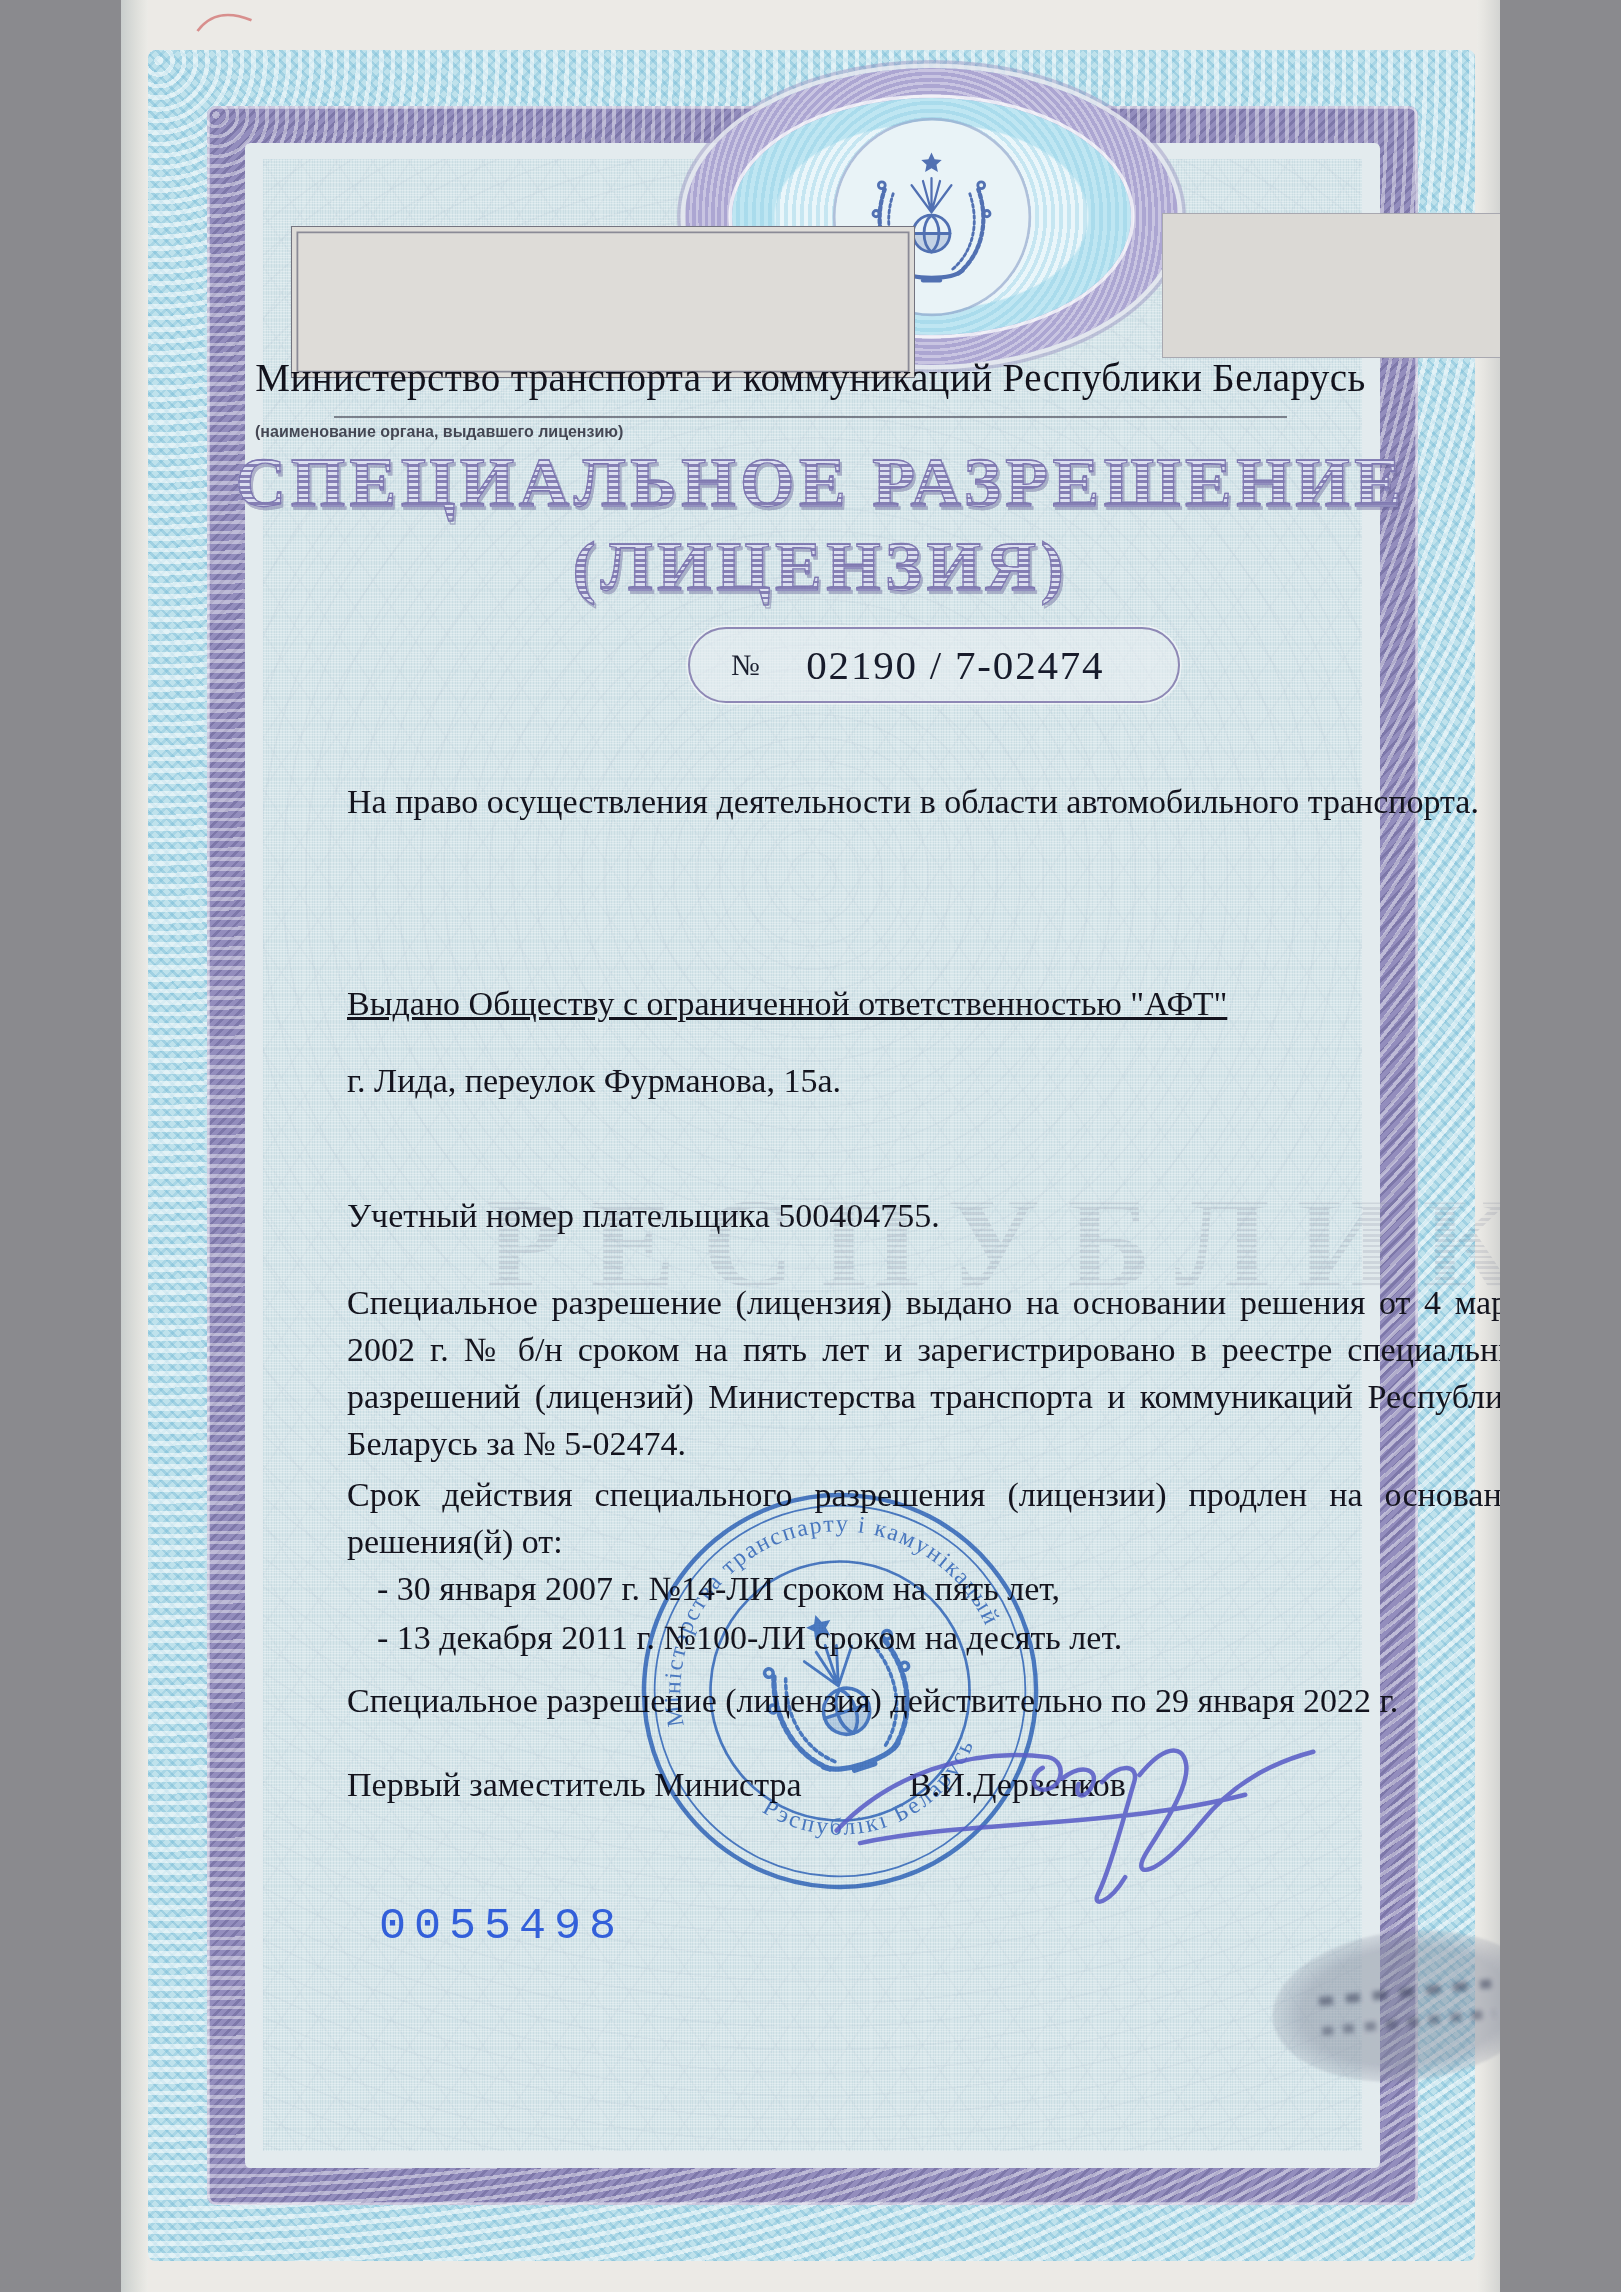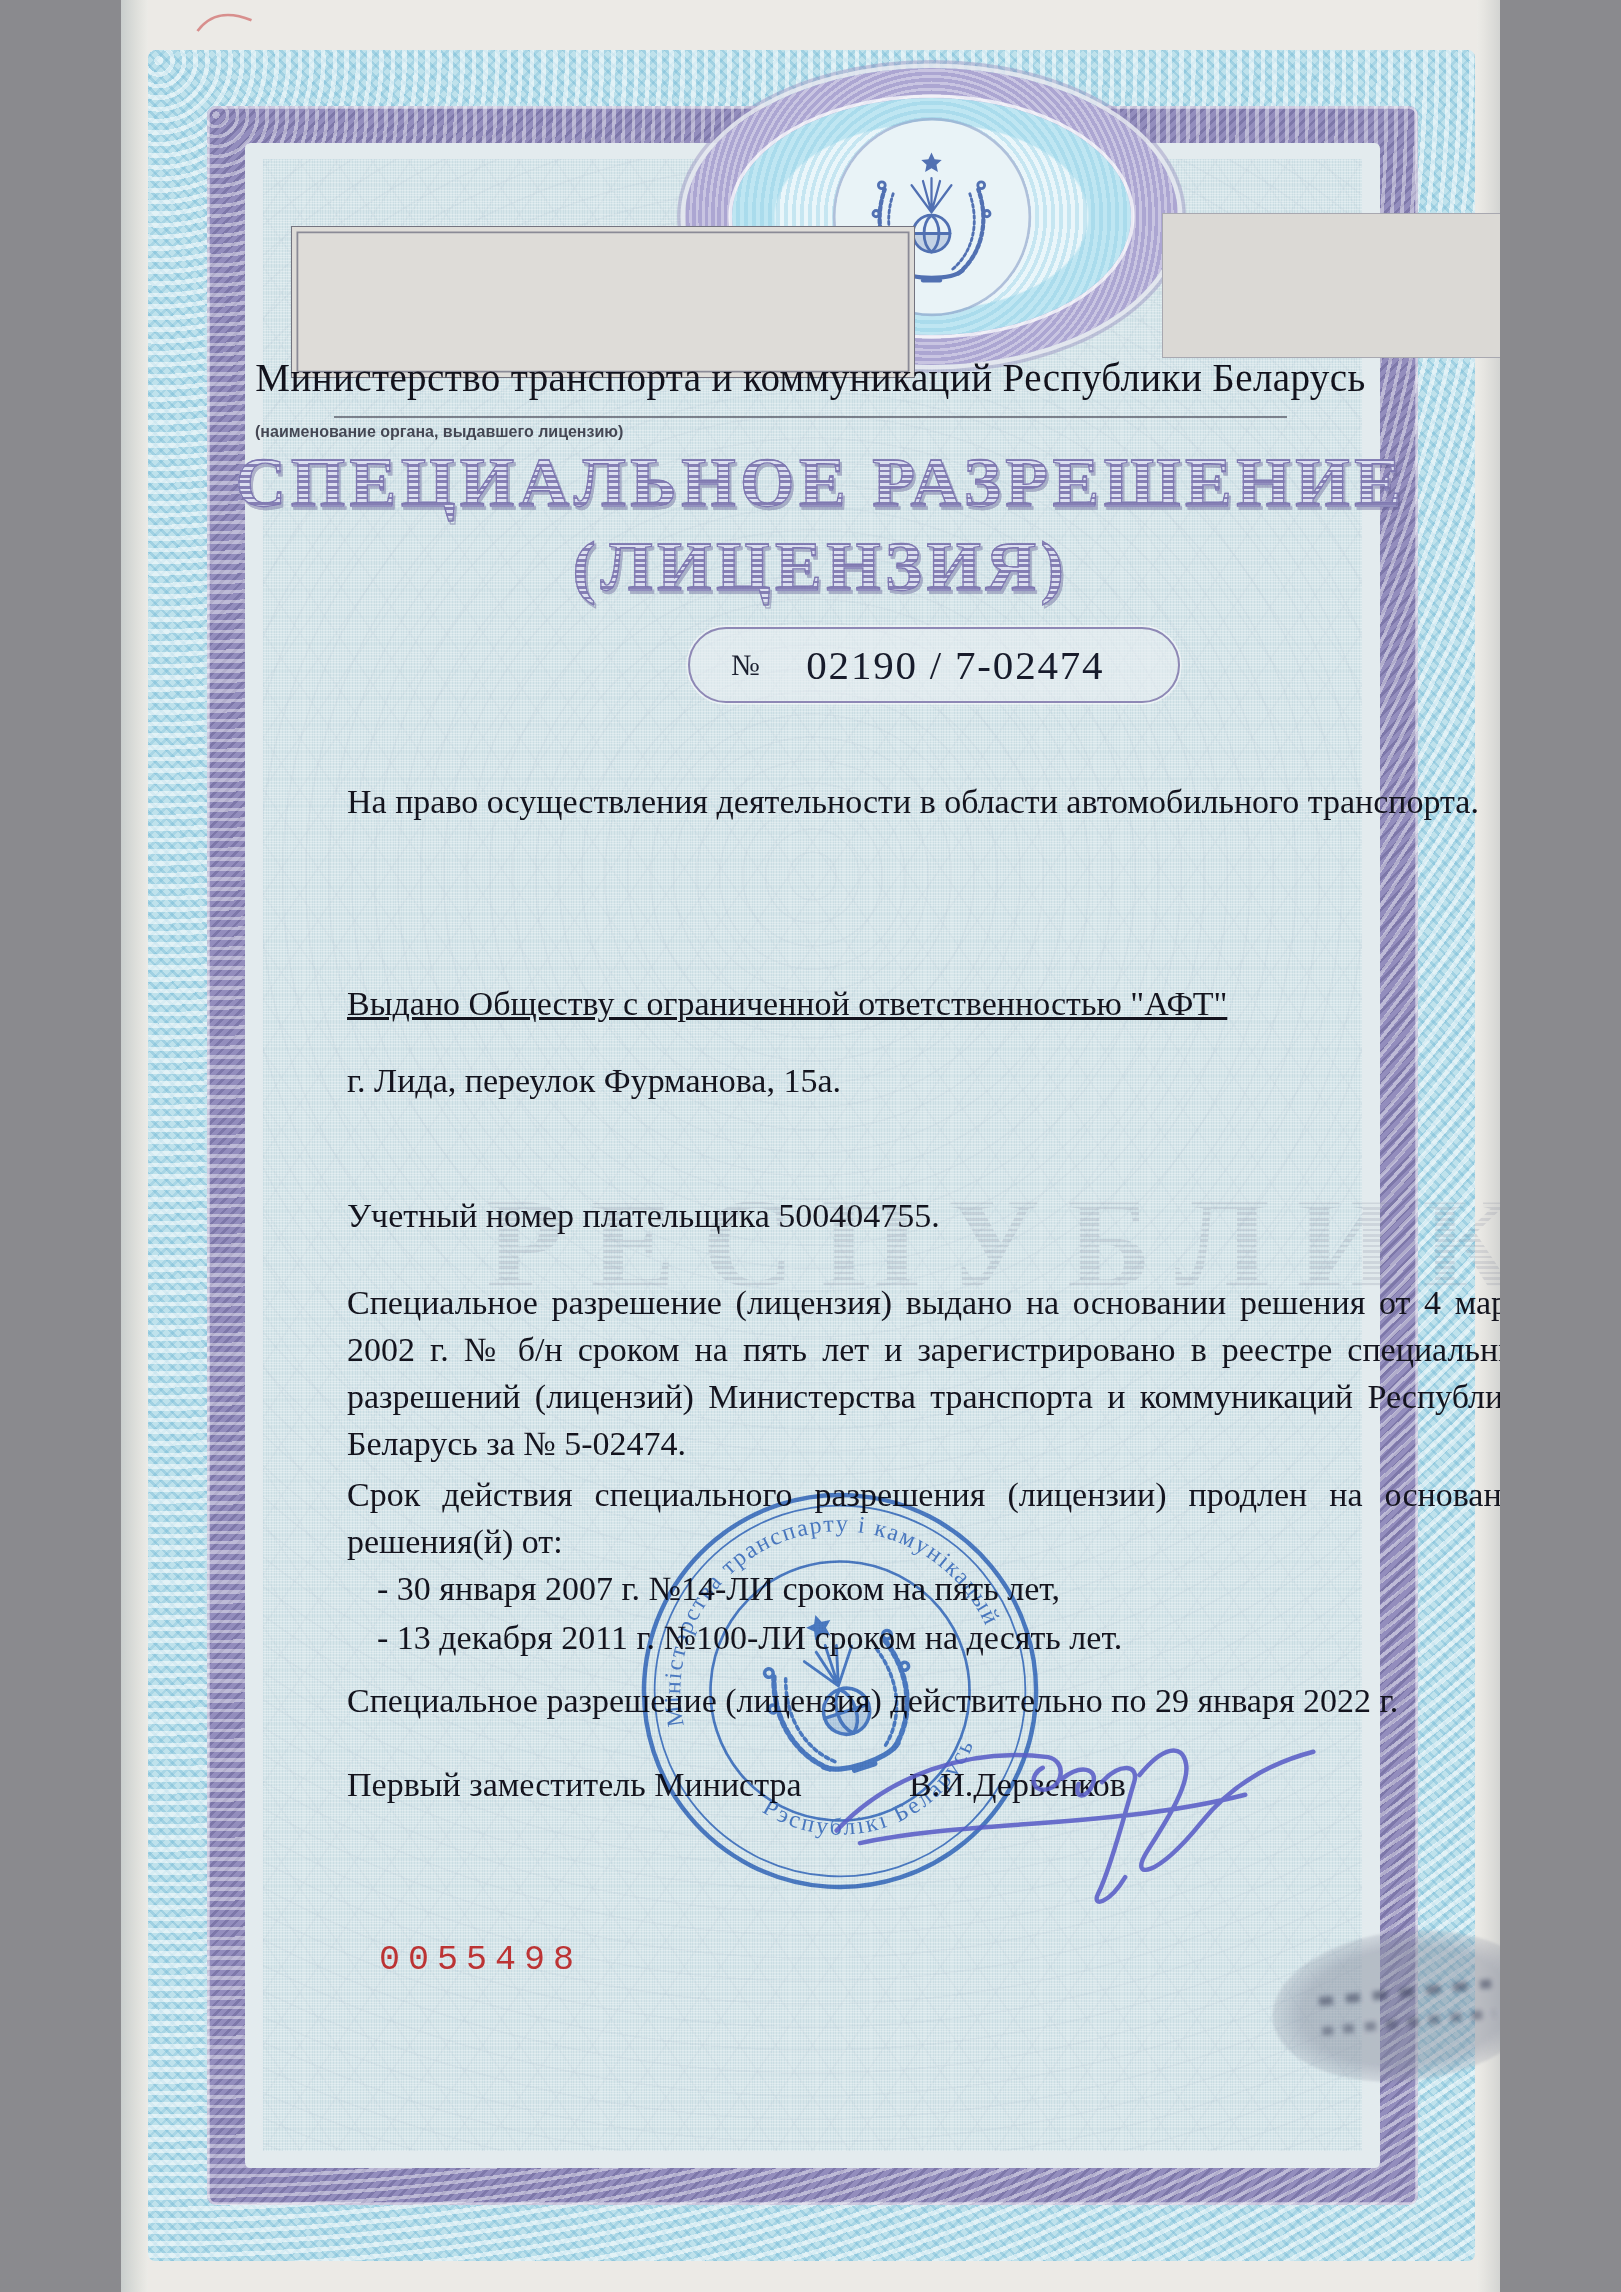--- a/index.html
+++ b/index.html
@@ -113,23 +113,23 @@
     font-size:127px;font-weight:bold;letter-spacing:27px;line-height:1;
     background-image:repeating-linear-gradient(180deg,rgba(118,124,146,.40) 0 2.7px,rgba(118,124,146,.05) 2.7px 5.4px);
     -webkit-background-clip:text;background-clip:text;color:transparent;opacity:.5;}
 
   
   .round-stamp{position:absolute;left:515px;top:1487px;width:408px;height:408px;z-index:6;
     transform:rotate(-18deg);mix-blend-mode:multiply;opacity:.88;}
   .signature{position:absolute;left:703px;top:1689px;width:502px;height:233px;z-index:7;opacity:.92;}
 
   
-  .serial{position:absolute;left:258px;top:1940px;z-index:4;
+  .serial{position:absolute;left:258px;top:1901px;z-index:4;
     font-family:"Liberation Mono","DejaVu Sans Mono",monospace;
-    font-size:35px;letter-spacing:8px;color:#b91c1c;opacity:.88;}
+    font-size:45px;letter-spacing:8px;color:#1d4ed8;opacity:.88;}
   .oval-stamp{position:absolute;left:1151px;top:1931px;width:269px;height:150px;z-index:5;
     transform:rotate(-6deg);border-radius:50%;
     background:radial-gradient(ellipse at center,rgba(132,138,156,.48) 0 55%,rgba(132,138,156,.22) 70%,rgba(132,138,156,0) 78%);
     filter:blur(1.3px);}
   .oval-marks{position:absolute;left:18%;right:18%;top:38%;height:9px;filter:blur(2.2px);
     background:repeating-linear-gradient(90deg,rgba(62,68,92,.55) 0 14.3px,rgba(62,68,92,0) 14.3px 27px);}
   .oval-marks.row2{top:58%;background:repeating-linear-gradient(90deg,rgba(62,68,92,.45) 0 10.7px,rgba(62,68,92,0) 10.7px 21.5px);}
 </style>
 </head>
 <body>

